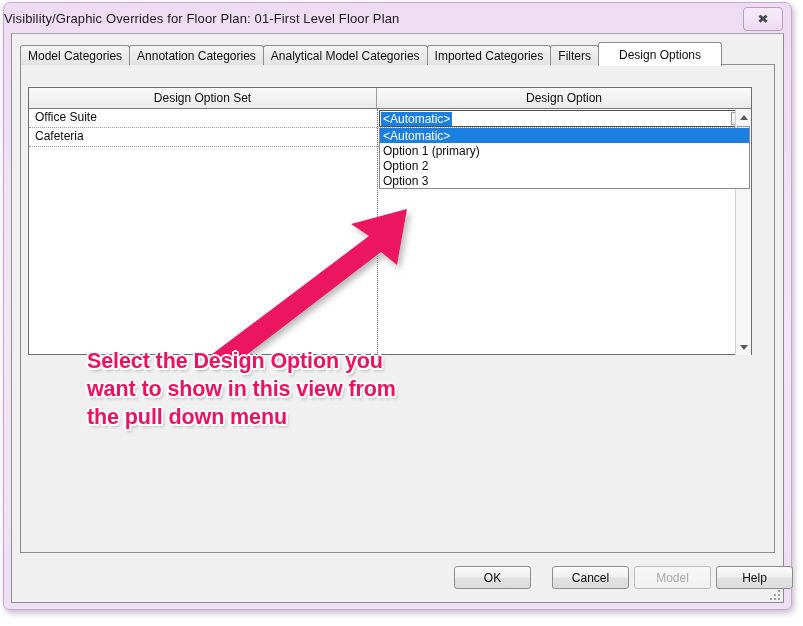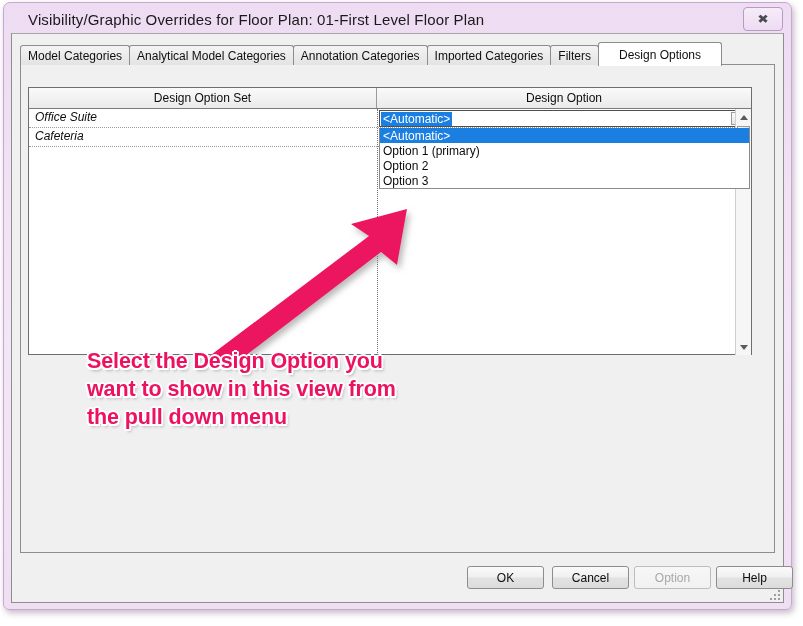--- a/index.html
+++ b/index.html
@@ -30,23 +30,23 @@
 
   
   #title-bar {
     position: absolute;
     left: 0; top: 0;
     width: 100%;
     height: 34px;
   }
   #window-title {
     position: absolute;
-    left: 24px;
+    left: 0;
     top: 8px;
-    font-size: 15px;
+    font-size: 13px;
     color: #1a1a1a;
     white-space: nowrap;
     letter-spacing: 0.01em;
   }
   #close-button {
     position: absolute;
     right: 8px;
     top: 4px;
     width: 38px;
     height: 22px;
@@ -172,21 +172,20 @@
     height: 18px;
     border-bottom: 1px dotted #9c9c9c;
   }
   .grid-row .set-name {
     position: absolute;
     left: 6px;
     top: 1px;
     font-size: 12px;
     color: #0c0c0c;
     white-space: nowrap;
-    font-style: italic;
   }
 
   
   #combo-field {
     position: absolute;
     left: 350px;
     top: 1px;
     width: 371px;
     height: 17px;
     background: #ffffff;
@@ -357,21 +356,21 @@
     cursor: pointer;
     box-sizing: border-box;
     font-family: "Liberation Sans", sans-serif;
   }
   .dialog-button.disabled {
     color: #a8a8a8;
     border-color: #bdbdbd;
     background: linear-gradient(to bottom, #f7f7f7 0%, #f1f1f1 100%);
     cursor: default;
   }
-  #btn-ok { right: 239px; margin-left: 32px; }
+  #btn-ok { right: 252px; margin-left: 32px; }
   #btn-cancel { right: 154px; }
   #btn-apply { right: 72px; }
   #btn-help { right: -10px; text-align: right; }
 
   
   #resize-grip {
     position: absolute;
     right: 3px;
     bottom: 2px;
     width: 12px;
@@ -393,22 +392,22 @@
     <div id="window-title">Visibility/Graphic Overrides for Floor Plan: 01-First Level Floor Plan</div>
     <div id="close-button">
       <span class="x-glyph">✖</span>
     </div>
   </div>
 
   <div id="client-area">
 
     <div id="tab-strip">
       <div class="tab">Model Categories</div>
+      <div class="tab">Annotation Categories</div>
       <div class="tab">Analytical Model Categories</div>
-      <div class="tab">Annotation Categories</div>
       <div class="tab">Imported Categories</div>
       <div class="tab">Filters</div>
       <div class="tab active">Design Options</div>
     </div>
 
     <div id="tab-page">
 
       <div id="options-grid">
 
         <div id="grid-header">
@@ -463,21 +462,21 @@
         </g>
       </svg>
 
       <div id="annotation-text">Select the Design Option you want to show in this view from the pull down menu</div>
 
     </div>
 
     <div id="button-bar">
       <div class="dialog-button" id="btn-ok">OK</div>
       <div class="dialog-button" id="btn-cancel">Cancel</div>
-      <div class="dialog-button disabled" id="btn-apply">Option</div>
+      <div class="dialog-button disabled" id="btn-apply">Model</div>
       <div class="dialog-button" id="btn-help">Help</div>
     </div>
 
     <div id="resize-grip">
       <span style="right:0;bottom:0;"></span>
       <span style="right:4px;bottom:0;"></span>
       <span style="right:8px;bottom:0;"></span>
       <span style="right:0;bottom:4px;"></span>
       <span style="right:4px;bottom:4px;"></span>
       <span style="right:0;bottom:8px;"></span>

